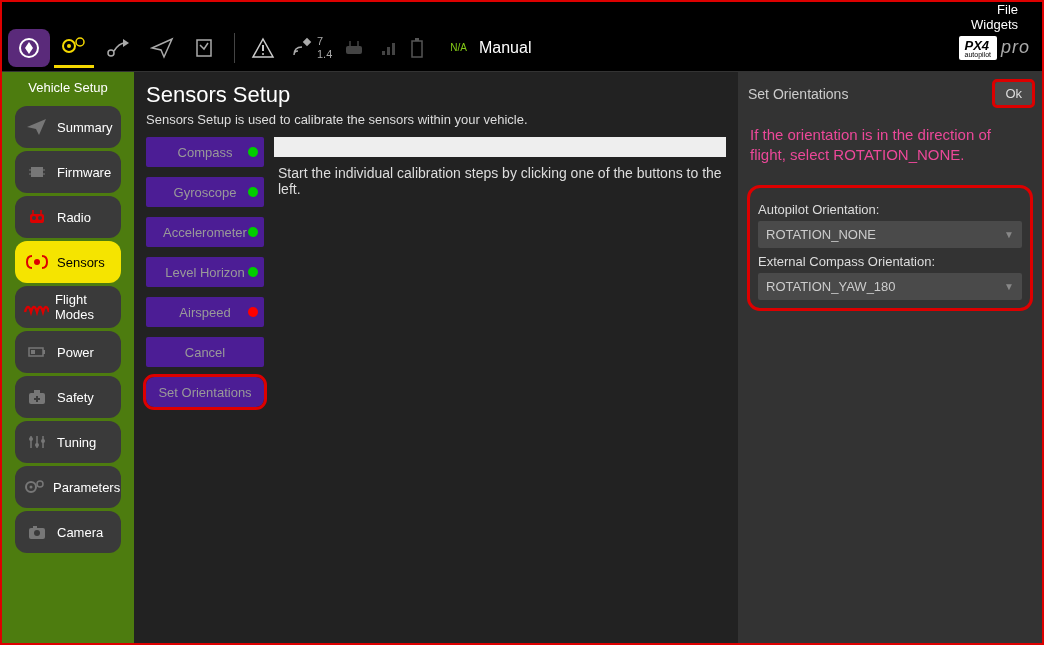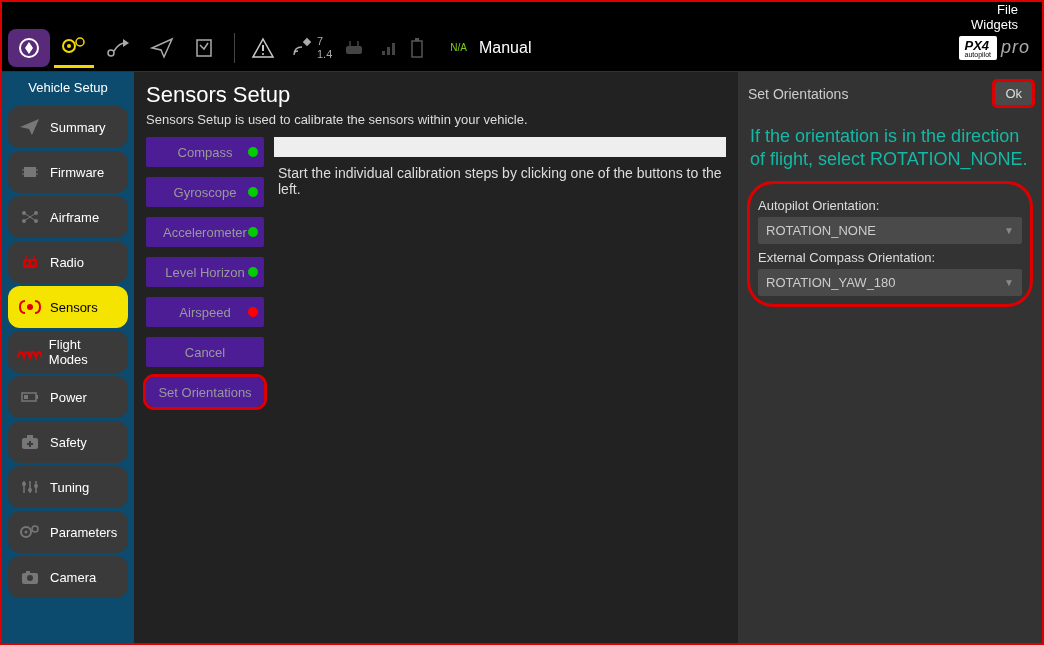--- a/index.html
+++ b/index.html
@@ -13,21 +13,21 @@
 .tb-sep { width: 1px; height: 30px; background: #444; margin: 0 6px; }
 .tb-text { color: #fff; font-size: 16px; margin-left: 12px; }
 .tb-na { color: #84cc16; font-size: 10px; margin-left: 20px; }
 .tb-nums { color: #aaa; font-size: 11px; line-height: 1.1; margin-left: -2px; }
 .brand { margin-left: auto; margin-right: 8px; display: flex; align-items: center; }
 .brand-box { background: #fff; color: #000; font-weight: bold; font-style: italic; padding: 2px 6px; font-size: 13px; border-radius: 2px; }
 .brand-box small { font-size: 7px; font-weight: normal; display: block; font-style: normal; margin-top: -2px; }
 .brand-pro { color: #aaa; font-style: italic; font-size: 18px; margin-left: 4px; letter-spacing: 1px; }
 
 .main { display: flex; height: calc(100% - 70px); }
-.sidebar { width: 132px; background: #0c4a6e; padding: 4px 0; }
+.sidebar { width: 132px; background: #4d7c0f; padding: 4px 7px; }
 .side-title { color: #fff; text-align: center; font-size: 13px; padding: 4px 0 8px; }
 .side-item { height: 42px; margin: 3px 6px; background: #3a3a3a; display: flex; align-items: center; padding: 0 8px; cursor: pointer; font-size: 13px; color: #fff; border-radius: 12px; }
 .side-item.active { background: #f5e400; color: #000; }
 .side-ico { width: 28px; height: 24px; display: flex; align-items: center; justify-content: center; margin-right: 6px; color: #777; }
 .side-item.active .side-ico { color: #d00; }
 
 .content { flex: 1; display: flex; background: #222; }
 .center { flex: 1; padding: 10px 12px; }
 .page-title { font-size: 22px; color: #fff; margin-bottom: 4px; }
 .page-desc { font-size: 13px; color: #ddd; margin-bottom: 10px; }
@@ -39,22 +39,22 @@
 .dot.red { background: #f00; }
 .cal-btn.highlight { outline: 3px solid #d00; border-radius: 8px; }
 .progress-bar { height: 20px; background: #eee; flex: 1; margin-left: 4px; margin-top: 0; }
 .instr { font-size: 14px; color: #ddd; padding: 8px 0 0 8px; }
 
 .panel { width: 304px; background: #333; padding: 0; }
 .panel-head { display: flex; align-items: center; justify-content: space-between; padding: 10px 10px; background: #333; }
 .panel-head-title { color: #ccc; font-size: 14px; }
 .ok-btn { background: #4a4a4a; color: #ddd; padding: 4px 10px; font-size: 13px; cursor: pointer; border-radius: 2px; outline: 3px solid #d00; }
 .panel-body { padding: 10px 12px; }
-.panel-note { font-size: 18px; color: #14b8a6; margin-bottom: 12px; line-height: 1.3; }
-.panel-group { outline: 3px solid #d00; border-radius: 23px; padding: 8px; }
+.panel-note { font-size: 15px; color: #ec4899; margin-bottom: 24px; line-height: 1.3; }
+.panel-group { outline: 3px solid #d00; border-radius: 10px; padding: 8px; }
 .panel-label { font-size: 13px; color: #ddd; margin-bottom: 4px; margin-top: 6px; }
 .panel-select { background: #4a4a4a; color: #ccc; padding: 6px 8px; font-size: 13px; display: flex; justify-content: space-between; align-items: center; cursor: pointer; border-radius: 2px; }
 .panel-select .arrow { color: #888; font-size: 10px; }
 
 svg { display: block; }
 </style>
 </head>
 <body>
 
 <div class="menubar">
@@ -159,33 +159,20 @@
       <span class="side-ico">
           <svg width="22" height="18" viewBox="0 0 22 18">
             <rect x="5" y="4" width="12" height="10" fill="#777"></rect>
             <line x1="3" y1="7" x2="5" y2="7" stroke="#777"></line>
             <line x1="3" y1="11" x2="5" y2="11" stroke="#777"></line>
             <line x1="17" y1="7" x2="19" y2="7" stroke="#777"></line>
             <line x1="17" y1="11" x2="19" y2="11" stroke="#777"></line>
           </svg>
         </span>
       <span>Firmware</span>
-    </div>
-    <div class="side-item">
-      <span class="side-ico">
-          <svg width="22" height="18" viewBox="0 0 22 18">
-            <circle cx="5" cy="5" r="2" fill="#777"></circle>
-            <circle cx="17" cy="5" r="2" fill="#777"></circle>
-            <circle cx="5" cy="13" r="2" fill="#777"></circle>
-            <circle cx="17" cy="13" r="2" fill="#777"></circle>
-            <line x1="5" y1="5" x2="17" y2="13" stroke="#777"></line>
-            <line x1="17" y1="5" x2="5" y2="13" stroke="#777"></line>
-          </svg>
-        </span>
-      <span>Airframe</span>
     </div>
     <div class="side-item">
       <span class="side-ico" style="color:#d00">
           <svg width="24" height="18" viewBox="0 0 24 18">
             <rect x="5" y="6" width="14" height="9" rx="2" fill="#d00"></rect>
             <circle cx="9" cy="10" r="2" fill="#3a3a3a"></circle>
             <circle cx="15" cy="10" r="2" fill="#3a3a3a"></circle>
             <line x1="8" y1="6" x2="8" y2="2" stroke="#d00" stroke-width="1.5"></line>
             <line x1="16" y1="6" x2="16" y2="2" stroke="#d00" stroke-width="1.5"></line>
           </svg>

